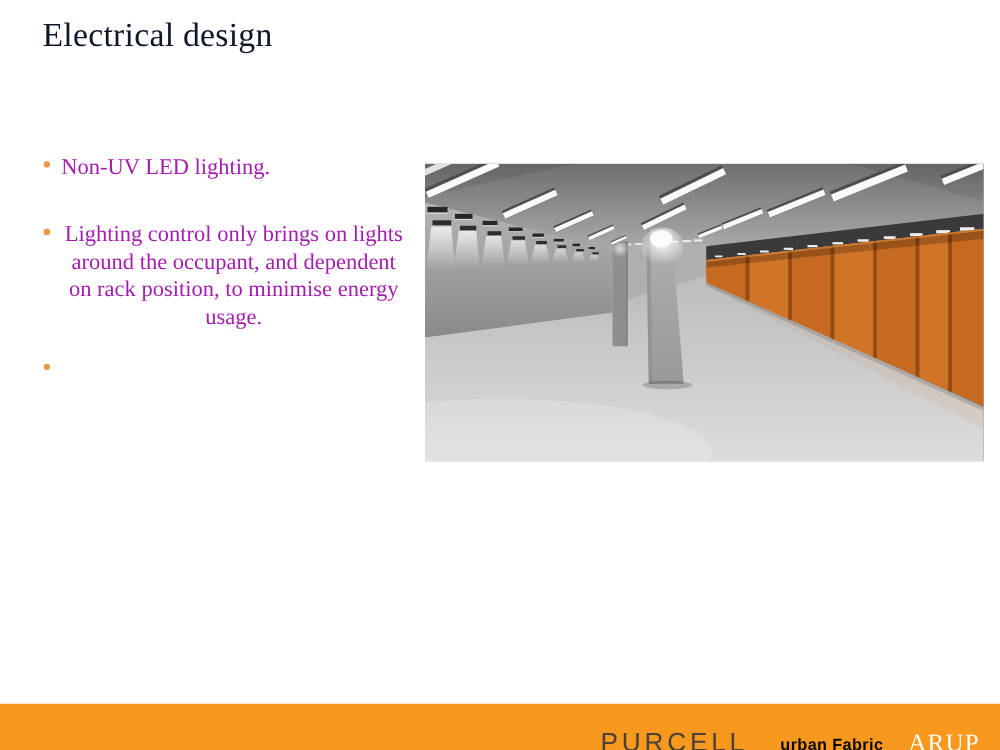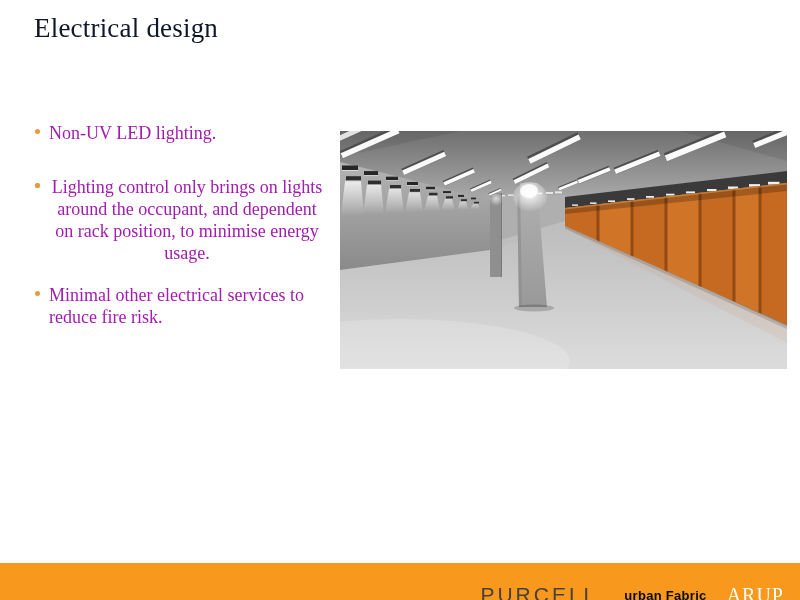--- a/index.html
+++ b/index.html
@@ -70,21 +70,20 @@
     </li>
     <li>
       <span class="dot"></span>
     </li>
     <li>
       <span class="dot"></span>
       <span>Lighting control only brings on lights around the occupant, and dependent on rack position, to minimise energy usage.</span>
     </li>
     <li>
       <span class="dot"></span>
-      <span>Minimal other electrical services to reduce fire risk.</span>
     </li>
   </ul>
 
   <div class="render" role="img" aria-label="DIALux lighting render of archive room: grey ceiling with rows of linear LED luminaires, wall-wash lights on left wall, central grey column and orange storage racks on the right">
     <svg width="447" height="238" viewBox="0 0 447 238" xmlns="http://www.w3.org/2000/svg">
       <defs>
         <linearGradient id="gCeil" x1="0" y1="0" x2="0" y2="1">
           <stop offset="0" stop-color="#6F6F6F"></stop>
             <stop offset="1" stop-color="#ABABAB"></stop>
         </linearGradient>

